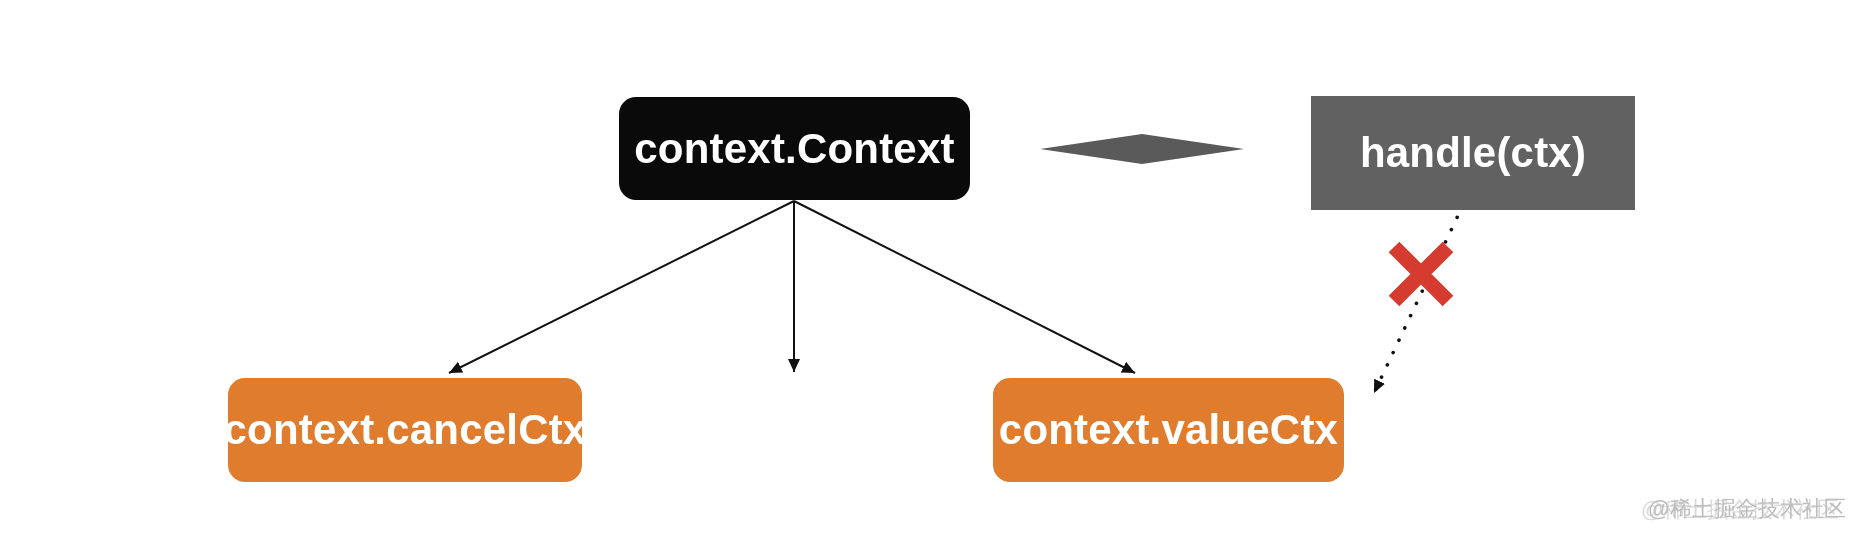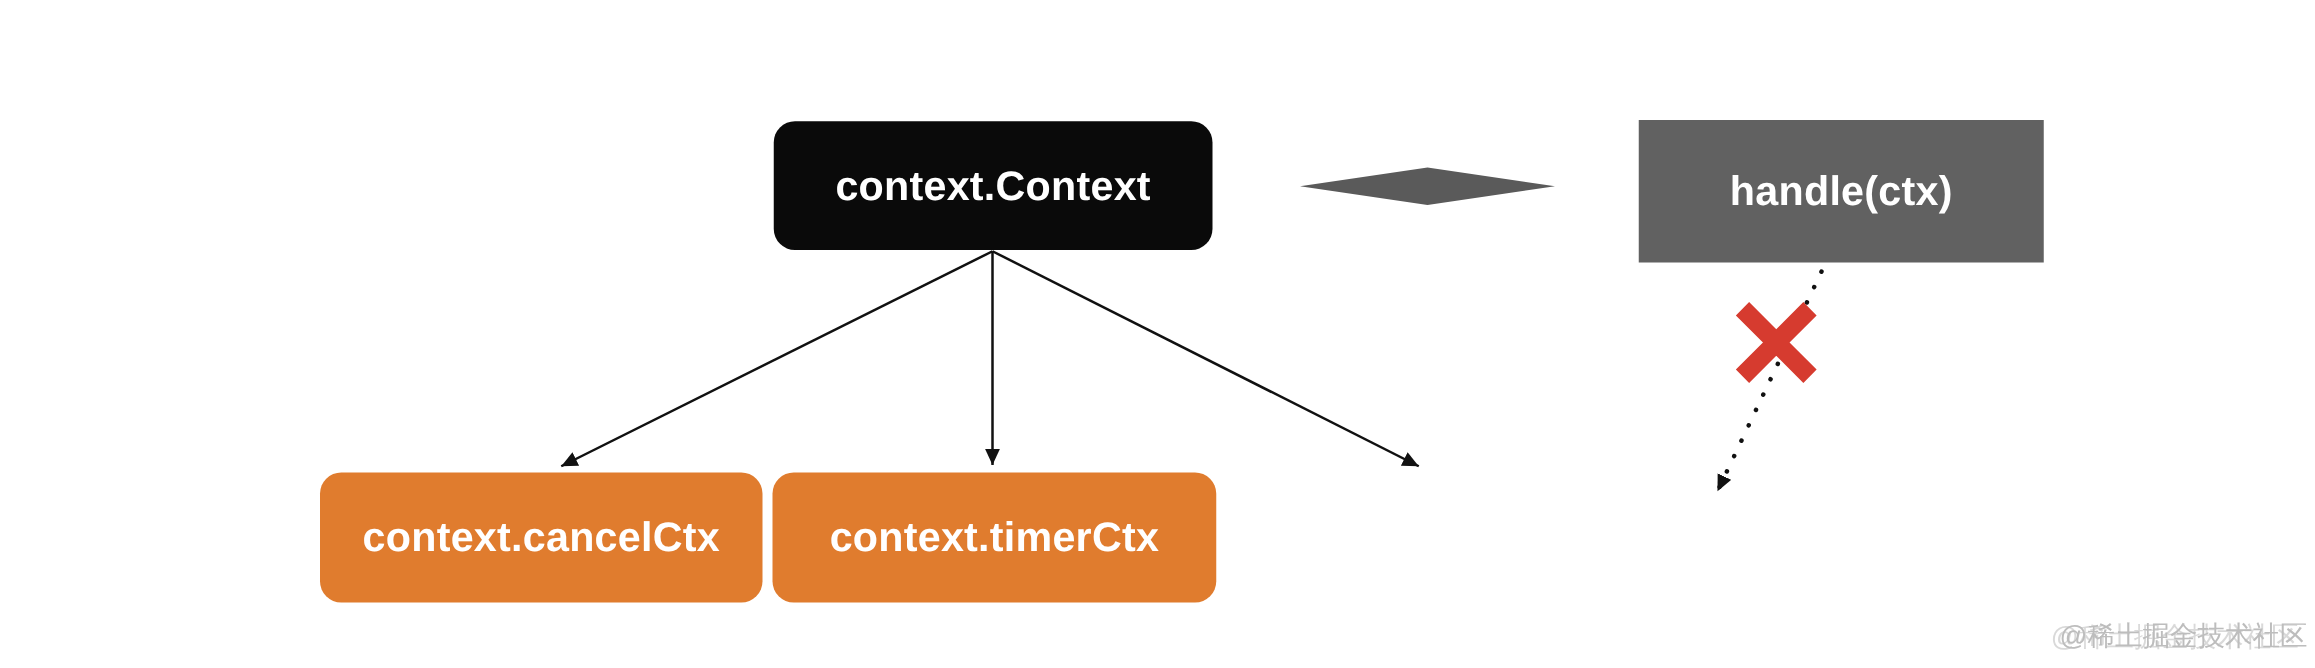--- a/index.html
+++ b/index.html
@@ -15,21 +15,21 @@
     overflow: hidden;
     font-family: "Liberation Sans", sans-serif;
   }
   .node {
     position: absolute;
     display: flex;
     align-items: center;
     justify-content: center;
     color: #ffffff;
     font-weight: bold;
-    font-size: 33px;
+    font-size: 42px;
     letter-spacing: 0.2px;
     box-sizing: border-box;
   }
   .node-root {
     left: 619px; top: 97px;
     width: 351px; height: 103px;
     background: #0a0a0a;
     border-radius: 17px;
   }
   .node-handler {
@@ -37,21 +37,21 @@
     width: 324px; height: 114px;
     background: #616161;
     border-radius: 0;
   }
   .node-impl {
     top: 378px;
     height: 104px;
     background: #e07c2e;
     border-radius: 17px;
   }
-  .node-cancel { left: 256px; width: 354px; }
+  .node-cancel { left: 228px; width: 354px; }
   .node-timer  { left: 618px; width: 355px; }
   .node-value  { left: 993px; width: 351px; }
 
   #connector-layer {
     position: absolute;
     left: 0; top: 0;
     width: 1852px; height: 534px;
     pointer-events: none;
   }
   .watermark {
@@ -92,20 +92,20 @@
   </div>
 
   <div class="node node-handler" style="background-color: rgb(97, 97, 97);">
     <span>handle(ctx)</span>
   </div>
 
   <div class="node node-impl node-cancel" style="background-color: rgb(224, 124, 46);">
     <span>context.cancelCtx</span>
   </div>
 
-  <div class="node node-impl node-timer" style="background-color: rgb(224, 124, 46);">
-    <span>context.timerCtx</span>
+
+  <div class="node node-impl node-value" style="background-color: rgb(224, 124, 46);">
+    <span>context.valueCtx</span>
   </div>
-
 
   <div class="watermark">@稀土掘金技术社区</div>
 
 </div>
 
 </body></html>

